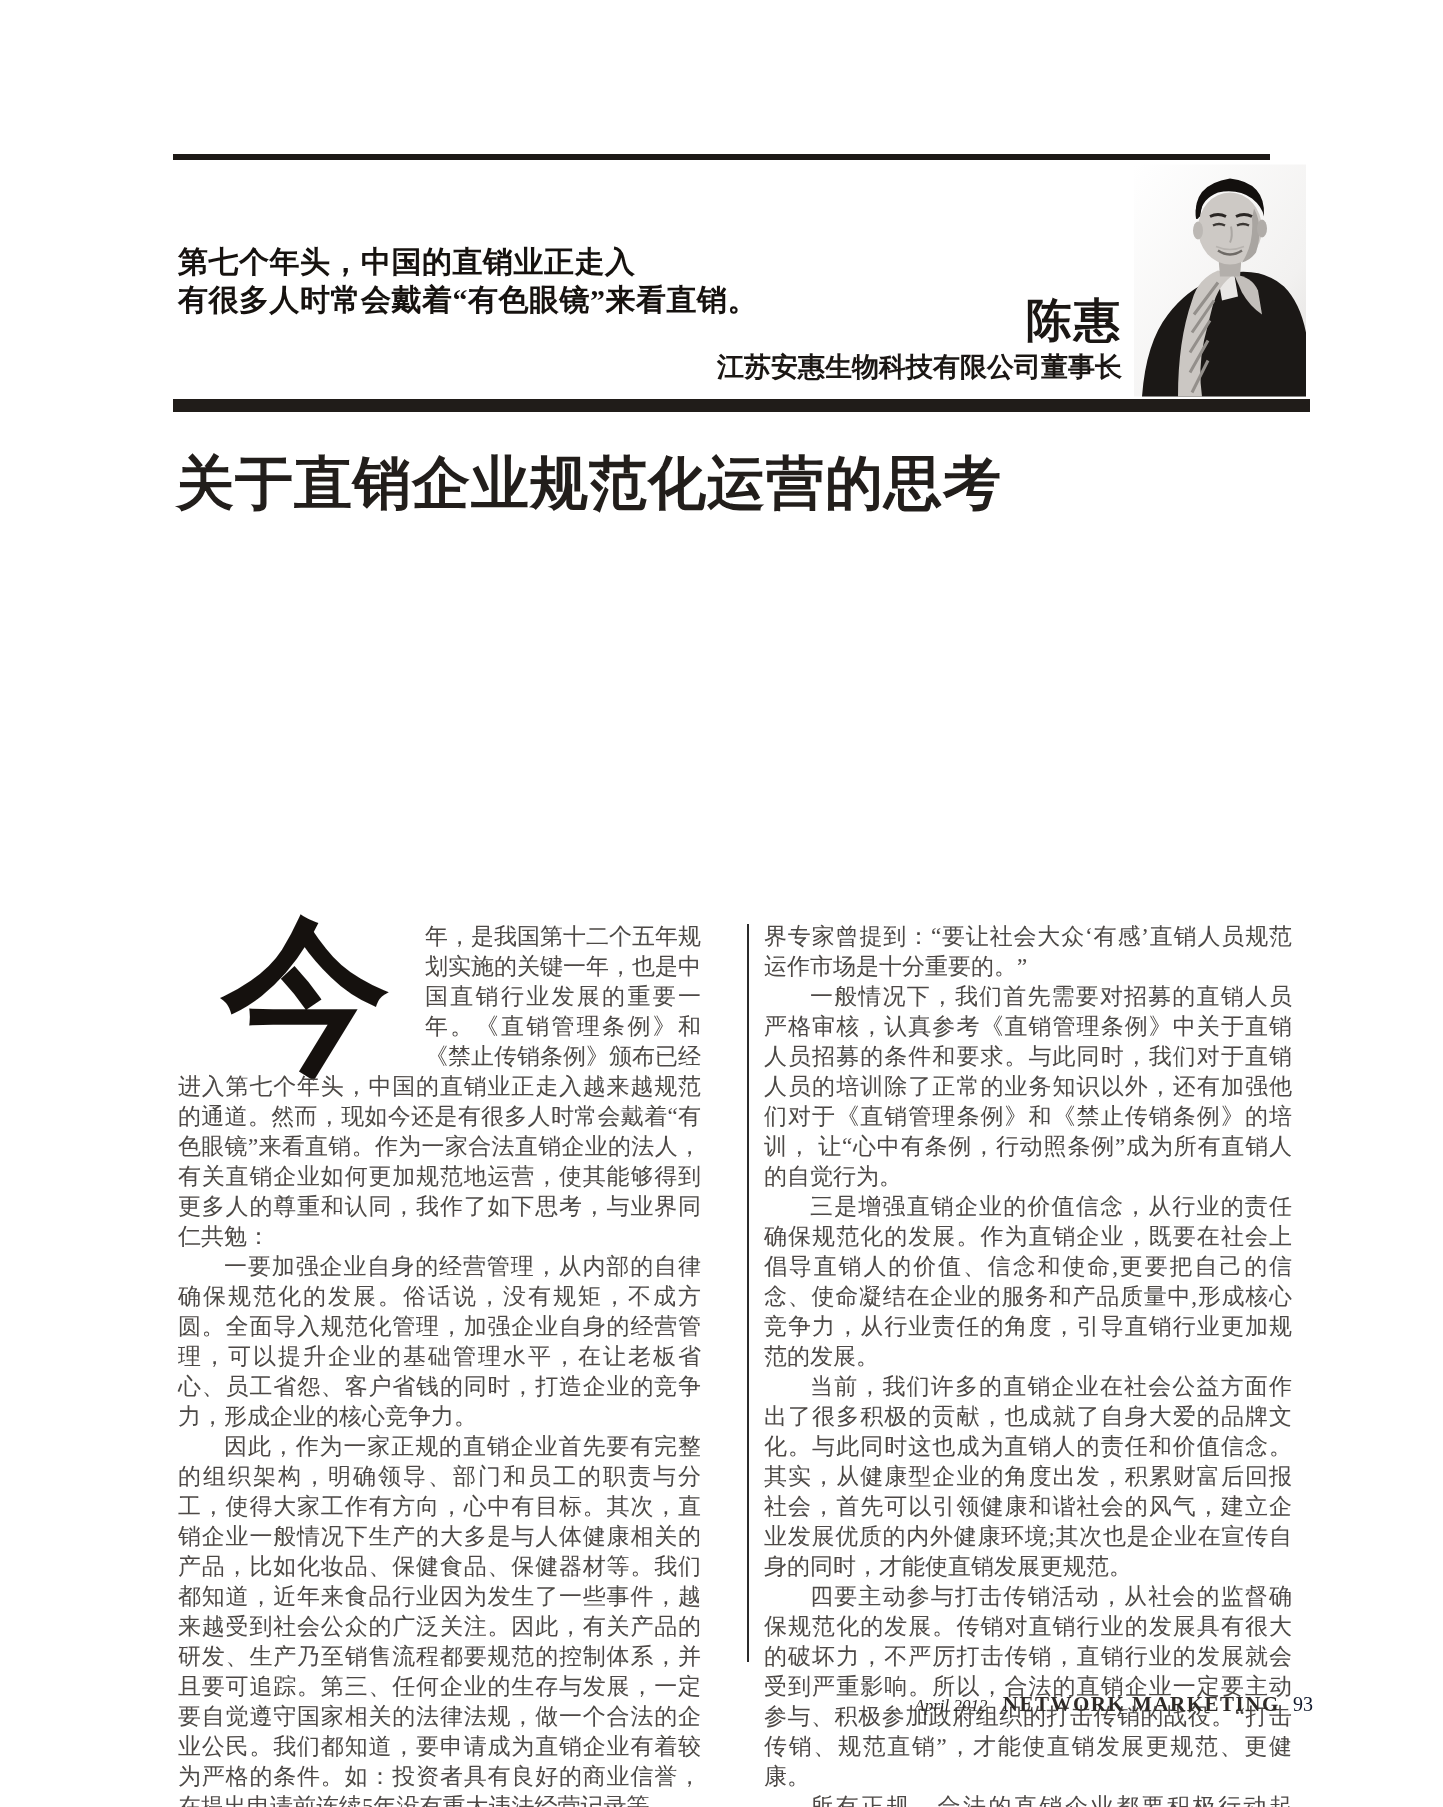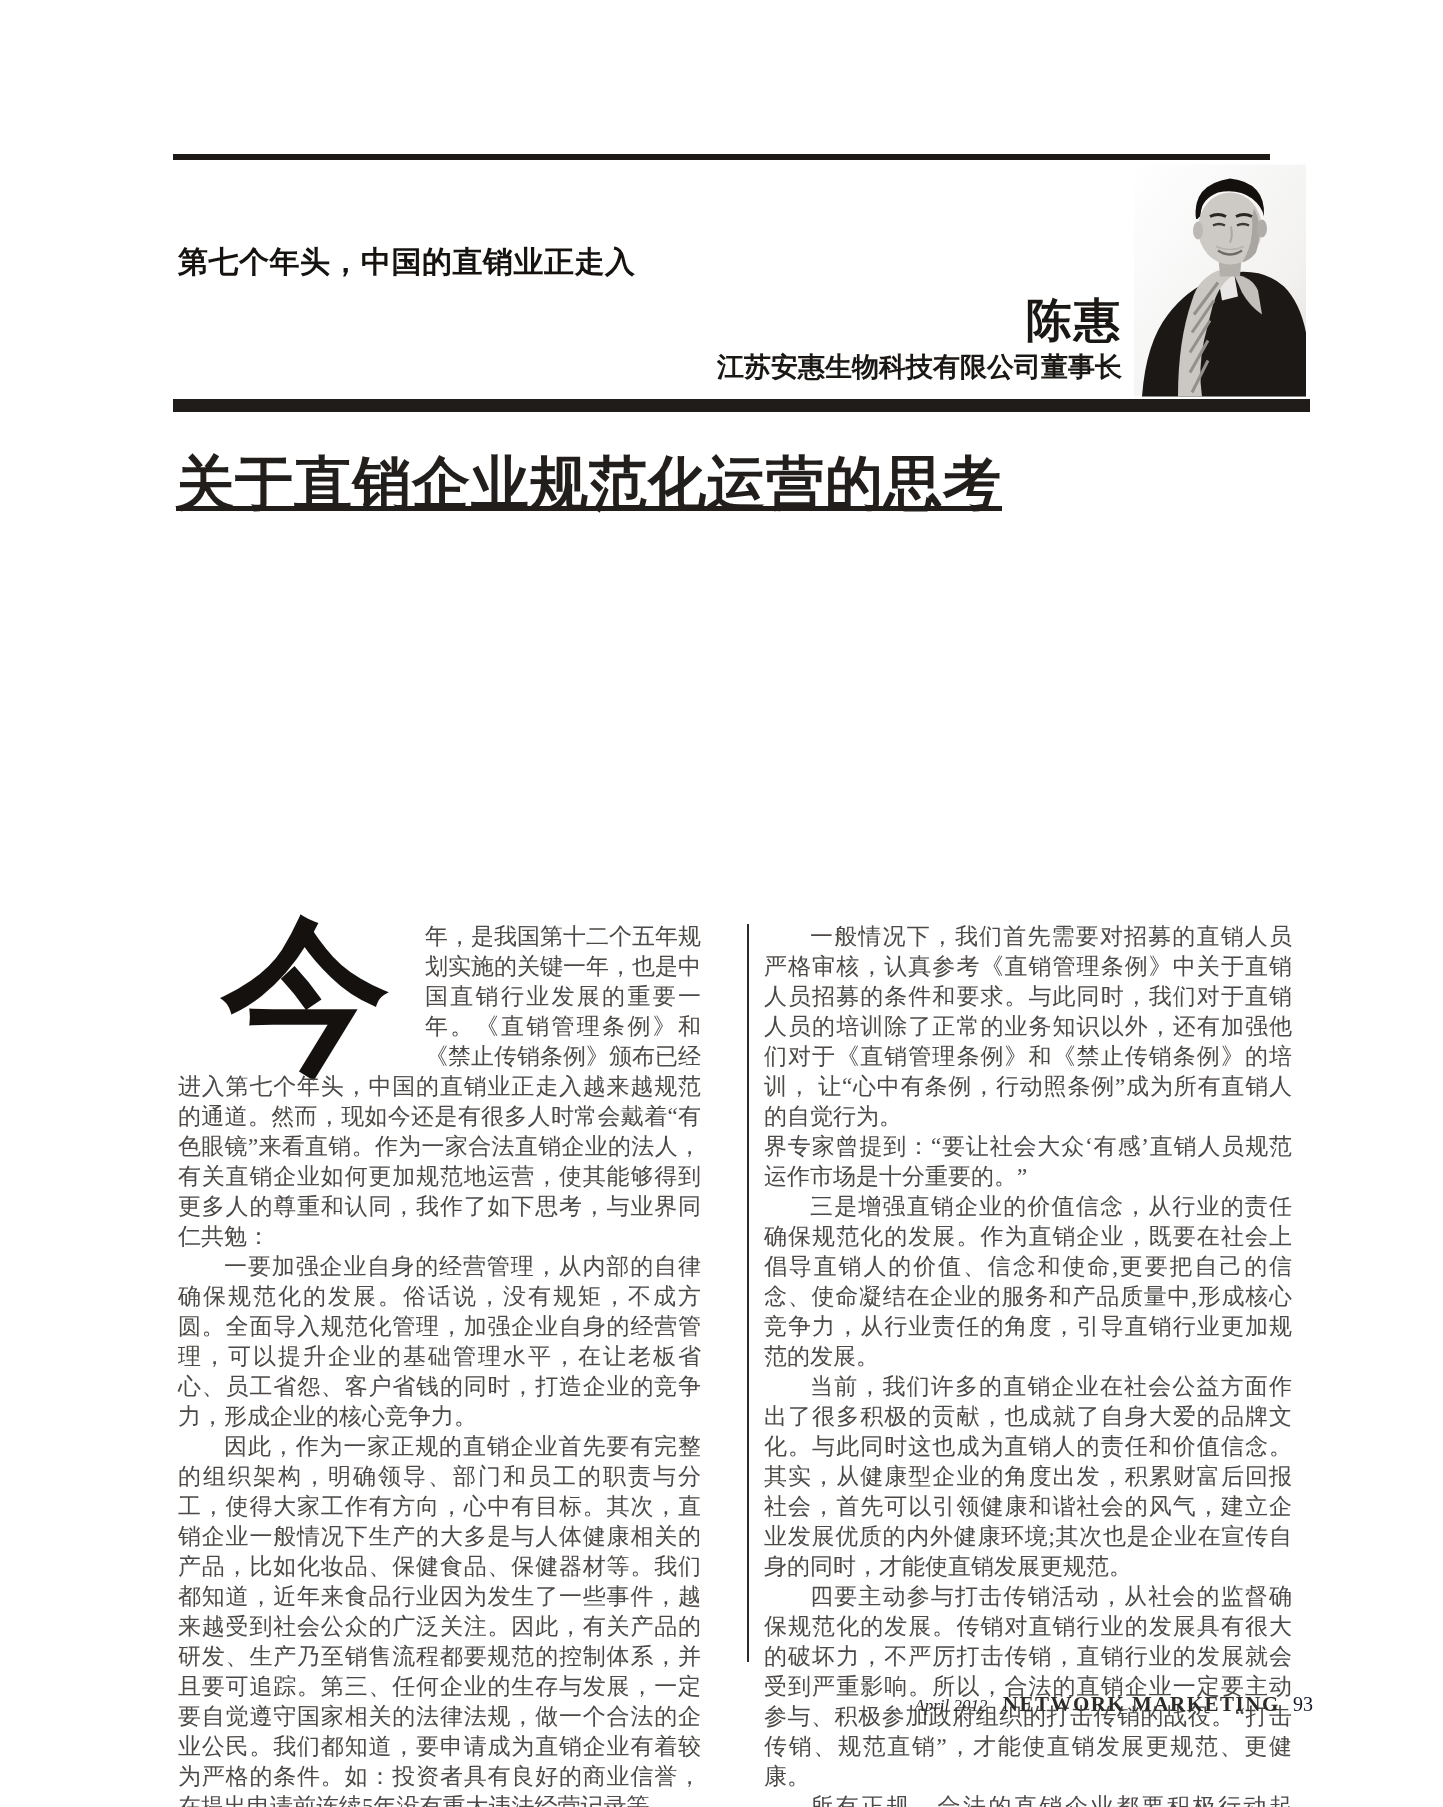--- a/index.html
+++ b/index.html
@@ -69,21 +69,20 @@
   .headline {
     position: absolute;
     left: 176px; top: 448px;
     width: 1130px;
     font-size: 58px;
     line-height: 72px;
     font-weight: 700;
     color: #221e1b;
     letter-spacing: 1px;
     white-space: nowrap;
-    text-decoration: underline;
   }
   .col {
     position: absolute;
     top: 922px;
     font-size: 23px;
     line-height: 30px;
     color: #4d4946;
     text-align: justify;
   }
   .col-left  { left: 178px; width: 523px; }
@@ -131,20 +130,21 @@
 </head>
 <body>
 
 <div class="page">
 
   <div class="top-rule"></div>
 
   <div class="lead">
 
       <div class="lead-line">第七个年头，中国的直销业正走入</div>
+      <div class="lead-line">有很多人时常会戴着“有色眼镜”来看直销。</div>
     </div>
 
   <div class="author-block">
     <div class="author-name">陈惠</div>
     <div class="author-title">江苏安惠生物科技有限公司董事长</div>
   </div>
 
   <div class="portrait">
     <svg viewBox="0 0 172 232" xmlns="http://www.w3.org/2000/svg">
       <defs>
@@ -192,22 +192,22 @@
     <p class="para first-para"><span class="drop-cap">今</span><span>年，是我国第十二个五年规划实施的关键一年，也是中国直销行业发展的重要一年。《直销管理条例》和《禁止传销条例》颁布已经进入第七个年头，中国的直销业正走入越来越规范的通道。然而，现如今还是有很多人时常会戴着“有色眼镜”来看直销。作为一家合法直销企业的法人，有关直销企业如何更加规范地运营，使其能够得到更多人的尊重和认同，我作了如下思考，与业界同仁共勉：</span></p>
     <span>
       
     <p class="para">一要加强企业自身的经营管理，从内部的自律确保规范化的发展。俗话说，没有规矩，不成方圆。全面导入规范化管理，加强企业自身的经营管理，可以提升企业的基础管理水平，在让老板省心、员工省怨、客户省钱的同时，打造企业的竞争力，形成企业的核心竞争力。</p><p class="para">因此，作为一家正规的直销企业首先要有完整的组织架构，明确领导、部门和员工的职责与分工，使得大家工作有方向，心中有目标。其次，直销企业一般情况下生产的大多是与人体健康相关的产品，比如化妆品、保健食品、保健器材等。我们都知道，近年来食品行业因为发生了一些事件，越来越受到社会公众的广泛关注。因此，有关产品的研发、生产乃至销售流程都要规范的控制体系，并且要可追踪。第三、任何企业的生存与发展，一定要自觉遵守国家相关的法律法规，做一个合法的企业公民。我们都知道，要申请成为直销企业有着较为严格的条件。如：投资者具有良好的商业信誉，在提出申请前连续5年没有重大违法经营记录等。</p></span>
   </div>
 
   <div class="col-divider"></div>
 
   <div class="col col-right">
 
-  <p class="para">一般情况下，我们首先需要对招募的直销人员严格审核，认真参考《直销管理条例》中关于直销人员招募的条件和要求。与此同时，我们对于直销人员的培训除了正常的业务知识以外，还有加强他们对于《直销管理条例》和《禁止传销条例》的培训， 让“心中有条例，行动照条例”成为所有直销人的自觉行为。</p>
-      <p class="para no-indent">界专家曾提到：“要让社会大众‘有感’直销人员规范运作市场是十分重要的。”</p>
+  <p class="para no-indent">界专家曾提到：“要让社会大众‘有感’直销人员规范运作市场是十分重要的。”</p>
+      <p class="para">一般情况下，我们首先需要对招募的直销人员严格审核，认真参考《直销管理条例》中关于直销人员招募的条件和要求。与此同时，我们对于直销人员的培训除了正常的业务知识以外，还有加强他们对于《直销管理条例》和《禁止传销条例》的培训， 让“心中有条例，行动照条例”成为所有直销人的自觉行为。</p>
       <p class="para">三是增强直销企业的价值信念，从行业的责任确保规范化的发展。作为直销企业，既要在社会上倡导直销人的价值、信念和使命,更要把自己的信念、使命凝结在企业的服务和产品质量中,形成核心竞争力，从行业责任的角度，引导直销行业更加规范的发展。</p>
       <p class="para">当前，我们许多的直销企业在社会公益方面作出了很多积极的贡献，也成就了自身大爱的品牌文化。与此同时这也成为直销人的责任和价值信念。其实，从健康型企业的角度出发，积累财富后回报社会，首先可以引领健康和谐社会的风气，建立企业发展优质的内外健康环境;其次也是企业在宣传自身的同时，才能使直销发展更规范。</p>
       <p class="para">四要主动参与打击传销活动，从社会的监督确保规范化的发展。传销对直销行业的发展具有很大的破坏力，不严厉打击传销，直销行业的发展就会受到严重影响。所以，合法的直销企业一定要主动参与、积极参加政府组织的打击传销的战役。“打击传销、规范直销”，才能使直销发展更规范、更健康。</p>
       <p class="para">所有正规、合法的直销企业都要积极行动起来，主动参与到直销的普法行例中来，增强广大群众识别和抵制传销的能力和意识。</p>
     </div>
 
   <div class="footer">
     <span class="footer-issue">April 2012</span>
     <span class="footer-mag">NETWORK MARKETING</span>
     <span class="footer-page">93</span>

